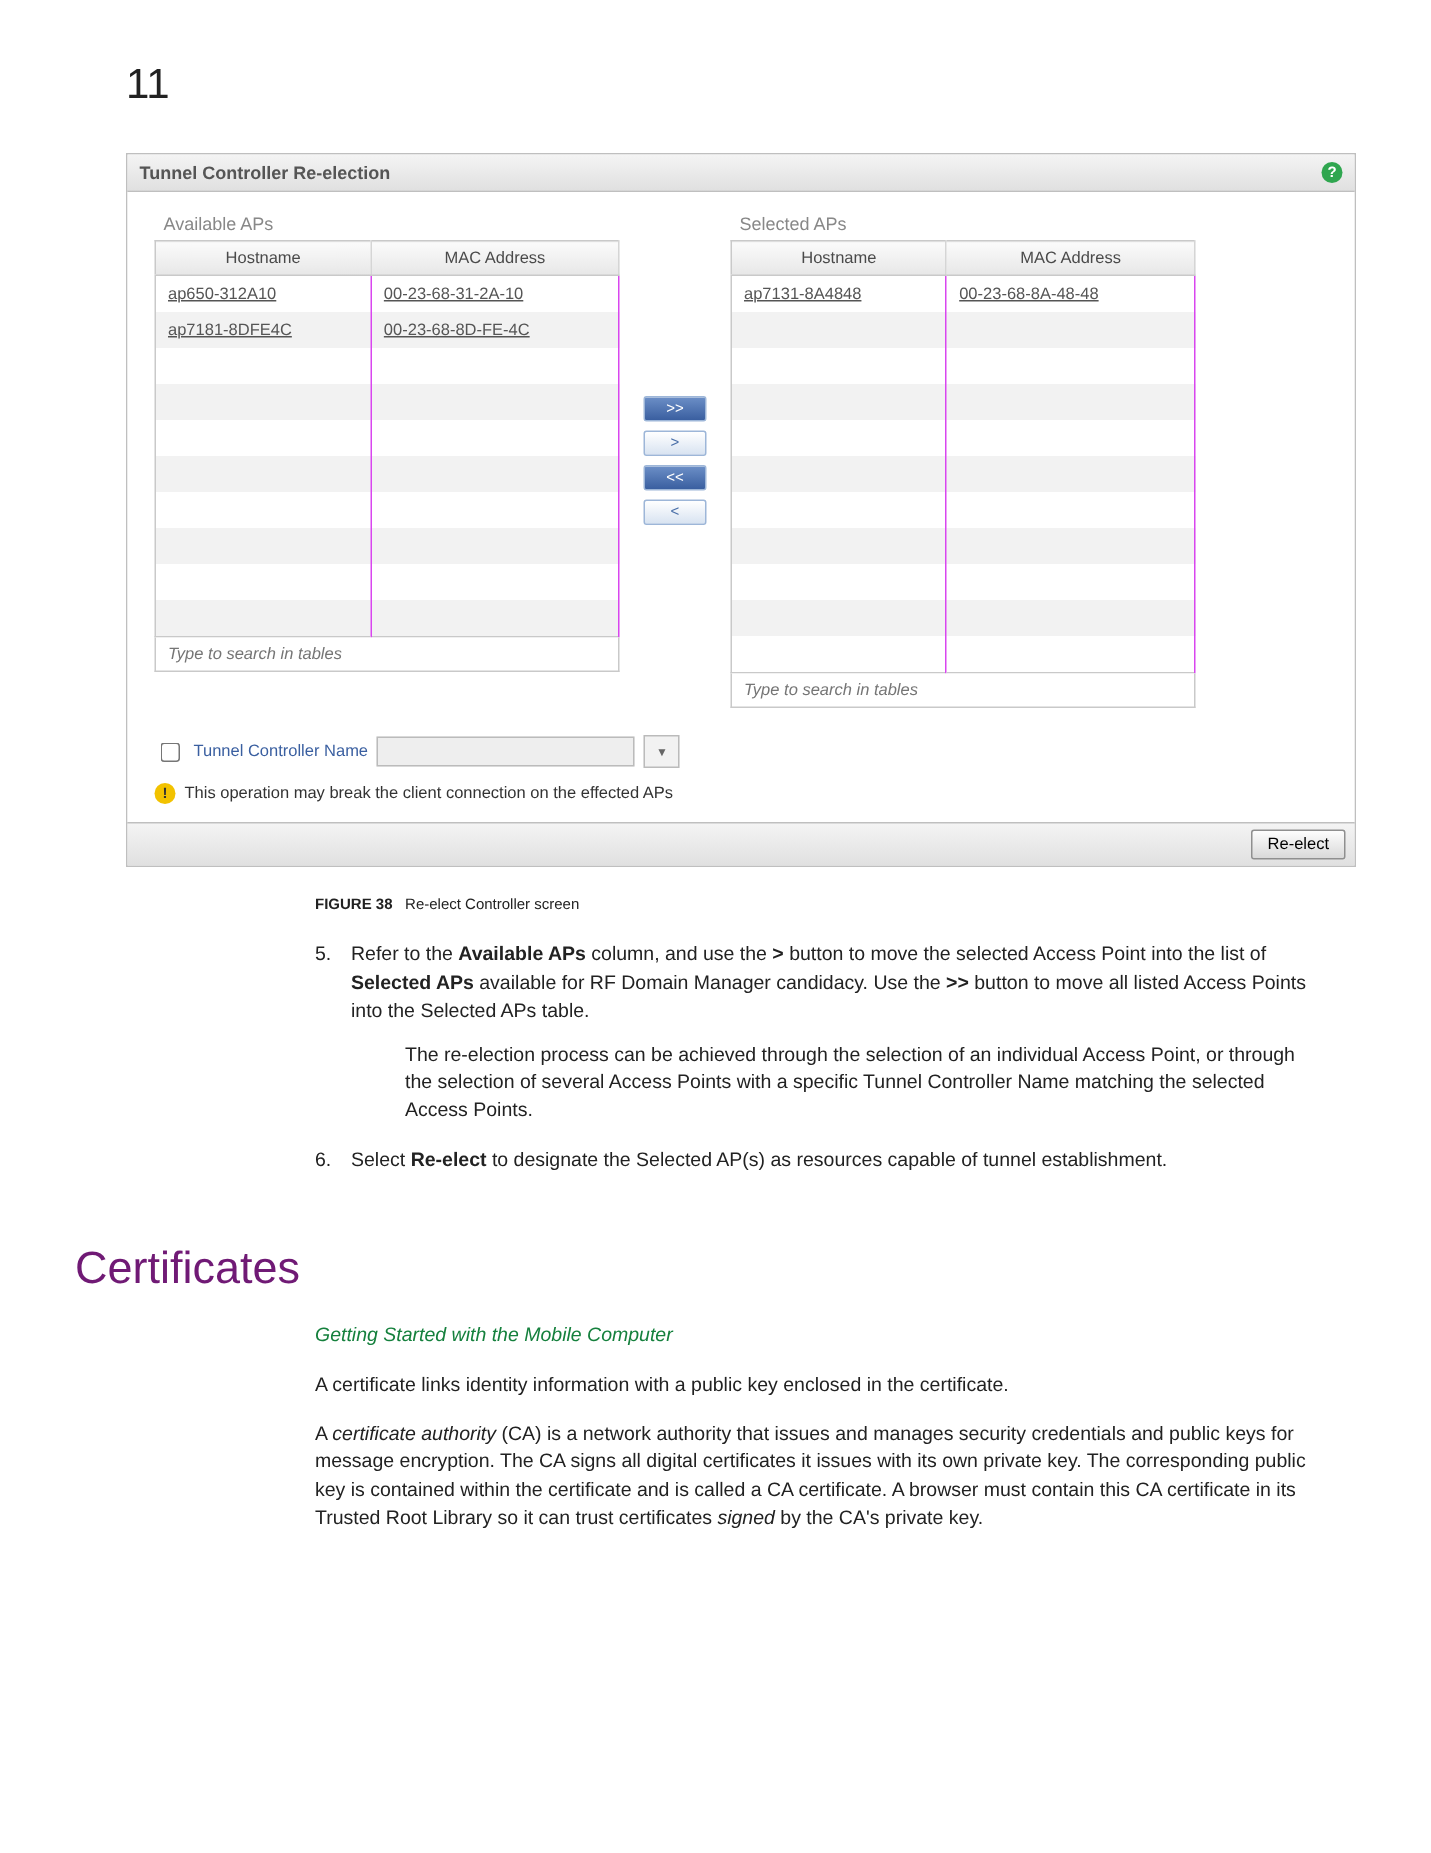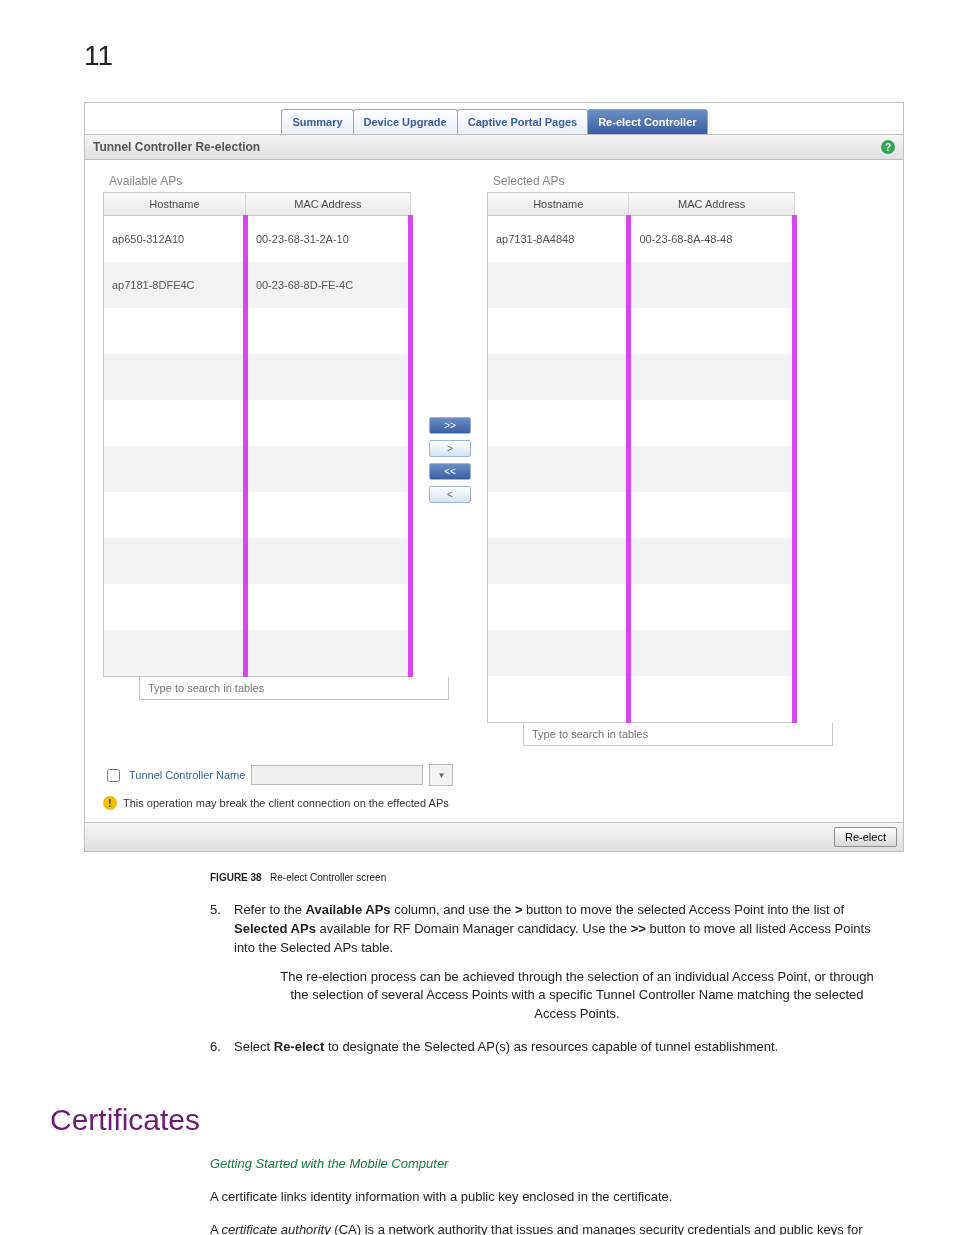--- a/index.html
+++ b/index.html
@@ -96,35 +96,36 @@
   .ap-table th {
     background: linear-gradient(#fbfbfb, #e7e7e7);
     border-bottom: 1px solid #c9c9c9;
     border-right: 1px solid #d5d5d5;
     text-align: center;
     padding: 5px 8px;
     font-weight: normal;
     color: #4a4a4a;
   }
   .ap-table td {
-    border-right: 5px solid #d946ef;
-    padding: 16px 8px;
+    border-right: 1px solid #d946ef;
+    padding: 5px 8px;
     color: #555;
     height: 14px;
+    text-decoration: underline;
   }
   .ap-table tr:nth-child(even) td { background:#f2f2f2; }
   .search-box {
     border:1px solid #c9c9c9;
     border-top:none;
     width:100%;
     box-sizing:border-box;
     padding:5px 8px;
     font-size:11px;
     color:#888;
-    margin-left:36px;
+    font-style:italic;
   }
   .mover-col {
     display:flex;
     flex-direction:column;
     justify-content:center;
     align-items:center;
     gap:6px;
     width: 74px;
   }
   .mover-btn {
@@ -191,21 +192,20 @@
     display:flex;
     margin-bottom:14px;
     line-height:1.45;
   }
   ol.steps > li .num {
     width: 24px; flex-shrink:0;
   }
   .sub-para {
     margin: 10px 0 0 36px;
     line-height:1.45;
-    text-align:center;
   }
   h1.section {
     font-size: 30px;
     font-weight: normal;
     margin: 46px 0 18px 0;
     color:#701a75;
     font-family: "Arial Narrow", Arial, sans-serif;
   }
   .link {
     color:#15803d;
@@ -217,28 +217,20 @@
   }
   em.term { font-style:italic; }
 </style>
 </head>
 <body>
 
 <div class="page">
   <div class="page-num">11</div>
 
   <div class="panel">
-    <div class="tabs-row">
-      <div class="tabs">
-        <div class="tab">Summary</div>
-        <div class="tab">Device Upgrade</div>
-        <div class="tab">Captive Portal Pages</div>
-        <div class="tab active">Re-elect Controller</div>
-      </div>
-    </div>
 
     <div class="panel-title-bar">
       <span class="panel-title">Tunnel Controller Re-election</span>
       <span class="help-icon">?</span>
     </div>
 
 
     <div class="lists-area">
       <div class="list-col">
         <div class="list-title">Available APs</div>

